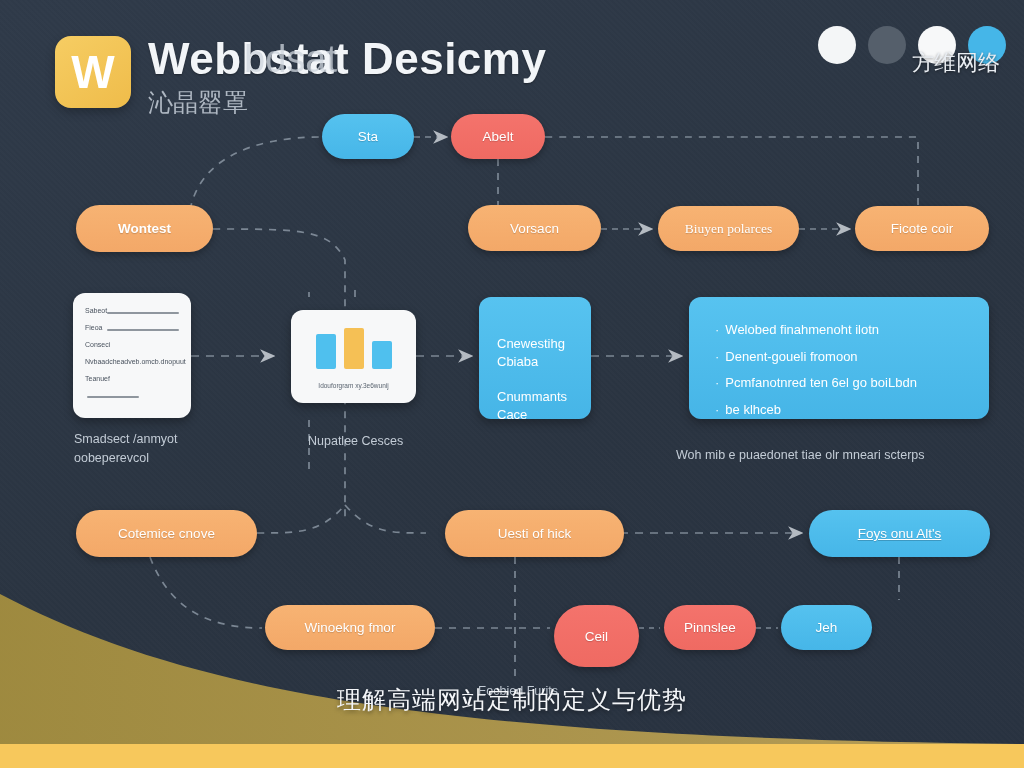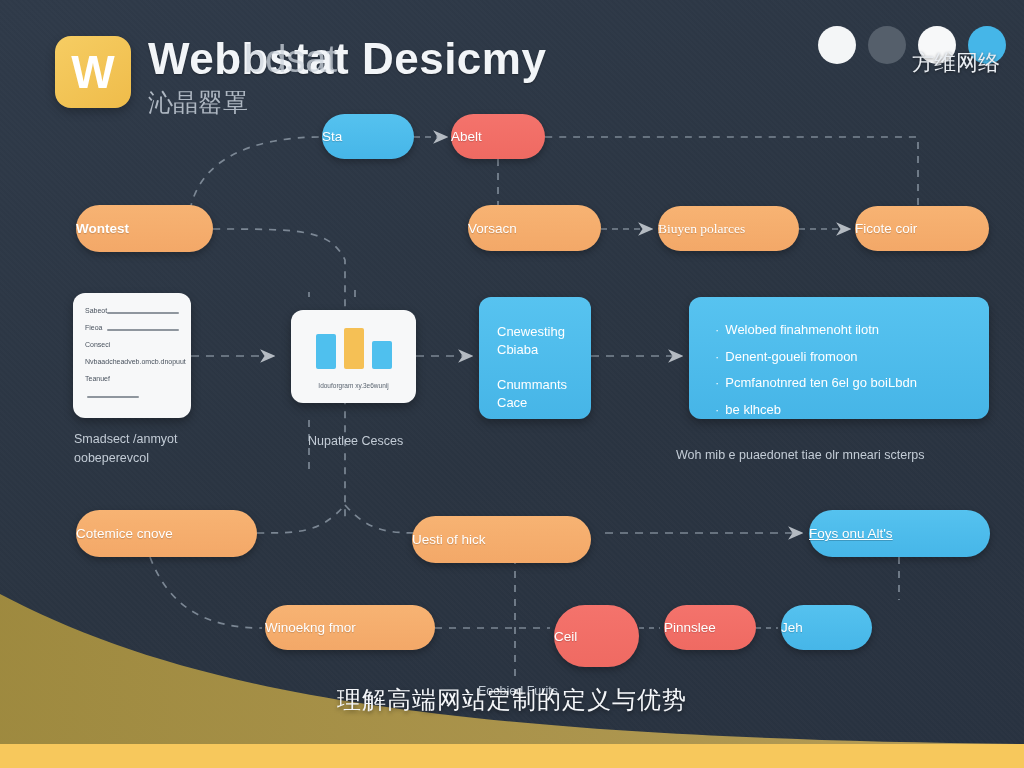--- a/index.html
+++ b/index.html
@@ -41,21 +41,21 @@
   }
   
   .dots{position:absolute;right:18px;top:26px;display:flex;gap:12px;align-items:center;}
   .dot{width:38px;height:38px;border-radius:50%;}
   .brand-cn{
     position:absolute;right:24px;top:48px;font-size:22px;color:#e9edf2;
     white-space:nowrap;text-shadow:0 1px 3px rgba(0,0,0,.5);
   }
   
   .node{
-    position:absolute;border-radius:999px;display:flex;align-items:center;justify-content:flex-start;
+    position:absolute;border-radius:999px;display:flex;align-items:center;justify-content:center;
     color:#ffffff;font-size:13.5px;white-space:nowrap;filter:blur(.35px);
     box-shadow:0 3px 7px rgba(0,0,0,.28);
     text-shadow:0 1px 1px rgba(0,0,0,.18);
   }
   .n-orange{background:linear-gradient(180deg,#f7b373,#f3a868);}
   .n-blue{background:linear-gradient(180deg,#55c2ef,#46b6e8);}
   .n-red{background:linear-gradient(180deg,#f4736c,#ef6a62);}
   .panel{
     position:absolute;border-radius:12px;box-shadow:0 4px 10px rgba(0,0,0,.3);
   }
@@ -155,21 +155,21 @@
       </div>
       <div class="node n-orange" style="left: 658px; top: 206px; width: 141px; height: 45px; font-family: Liberation Serif, serif;">
         <span>Biuyen polarces</span>
       </div>
       <div class="node n-orange" style="left: 855px; top: 206px; width: 134px; height: 45px;">
         <span>Ficote coir</span>
       </div>
       <div class="node n-orange" style="left: 76px; top: 510px; width: 181px; height: 47px;">
         <span>Cotemice cnove</span>
       </div>
-      <div class="node n-orange" style="left: 412px; top: 510px; width: 179px; height: 47px; margin-top: 6px;">
+      <div class="node n-orange" style="left: 445px; top: 510px; width: 179px; height: 47px;">
         <span>Uesti of hick</span>
       </div>
       <div class="node n-blue" style="left: 809px; top: 510px; width: 181px; height: 47px; text-decoration: underline;">
         <span>Foys onu Alt's</span>
       </div>
       <div class="node n-orange" style="left: 265px; top: 605px; width: 170px; height: 45px;">
         <span>Winoekng fmor</span>
       </div>
       <div class="node n-red" style="left: 554px; top: 605px; width: 85px; height: 62px;">
         <span>Ceil</span>
@@ -194,21 +194,21 @@
     </div>
 
   <div class="panel p-white" id="chart-card" style="left: 291px; top: 310px; width: 125px; height: 93px;">
       <div class="bar" style="left: 24.5px; width: 20px; height: 34.56px; background: rgb(79, 192, 238);"></div>
       <div class="bar" style="left: 52.5px; width: 20px; height: 41.28px; background: rgb(245, 192, 85);"></div>
       <div class="bar" style="left: 80.5px; width: 20px; height: 27.84px; background: rgb(79, 192, 238);"></div>
       <div class="bar-cap">Idouforgram xy.3e6wunij</div>
     </div>
 
   <div class="panel p-blue" id="blue-small" style="left: 479px; top: 297px; width: 112px; height: 122px; padding: 26px 0px 0px 18px; box-sizing: border-box;">
-      <div class="panel-txt" style="margin-top: 0px;">
+      <div class="panel-txt" style="margin-top: 12px;">
         <div>Cnewestihg</div>
         <div>Cbiaba</div>
       </div>
       <div class="panel-txt" style="margin-top: 18px;">
         <div>Cnummants</div>
         <div>Cace</div>
       </div>
     </div>
 
   <div class="panel p-blue" id="blue-big" style="left: 689px; top: 297px; width: 300px; height: 122px; padding: 24px 0px 0px 26px; box-sizing: border-box;">

